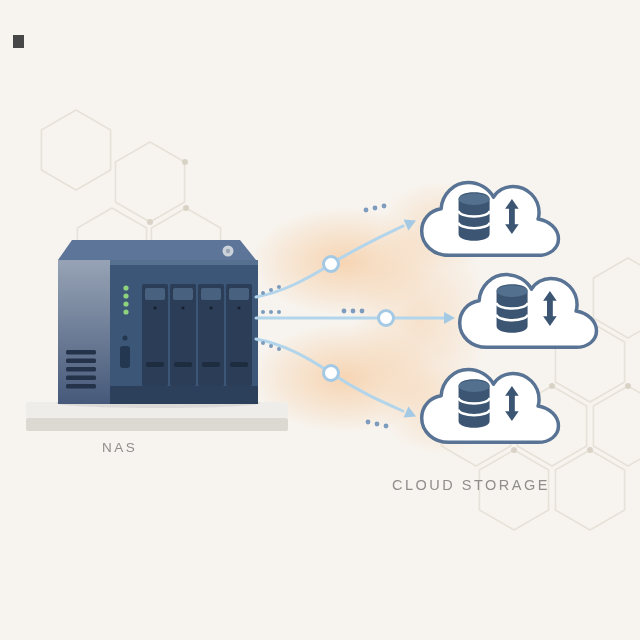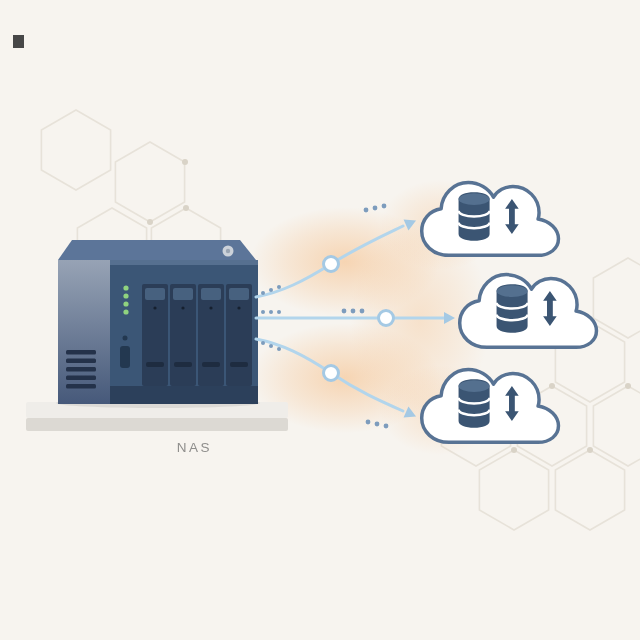--- a/index.html
+++ b/index.html
@@ -44,21 +44,21 @@
   
   .cloud{fill:var(--cloud-fill,#ffffff);stroke:var(--cloud-stroke,#587394);stroke-width:3.6;stroke-linejoin:round;}
   .db-body{fill:var(--db-body,#3b5573);}
   .db-top{fill:var(--db-top,#54708f);}
   .db-sep{stroke:var(--cloud-fill,#ffffff);stroke-width:2.6;fill:none;}
   .sync-arrow{fill:var(--db-body,#3b5573);}
 
   
   .label{
     position:absolute;color:var(--label-text,#8f8e8c);
-    letter-spacing:2.5px;text-align:right;user-select:none;
+    letter-spacing:2.5px;text-align:left;user-select:none;
   }
   .label-nas{left:102px;top:440px;width:110px;font-size:13.5px;}
   .label-cloud{left:392px;top:474px;width:210px;font-size:14.5px;line-height:22px;}
 </style>
 </head>
 <body>
 
 <div class="stage">
 
 <svg width="640" height="640" viewBox="0 0 640 640">
@@ -240,15 +240,16 @@
 
   <g transform="translate(412,357) scale(0.97)">
     <use href="#cloudShape"></use>
     <use href="#dbIcon" transform="translate(46,22)"></use>
     <use href="#syncArrow" transform="translate(96,30)"></use>
   </g>
 </svg>
 
 <div class="label label-nas">NAS</div>
 <div class="label label-cloud">
+  <div>CLOUD STORAGE</div>
 </div>
 
 </div>
 
 </body></html>

